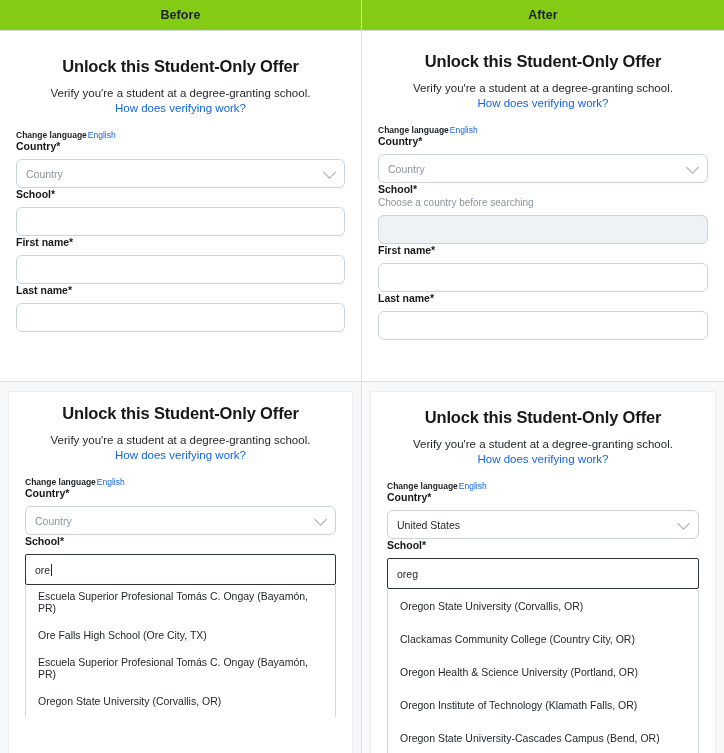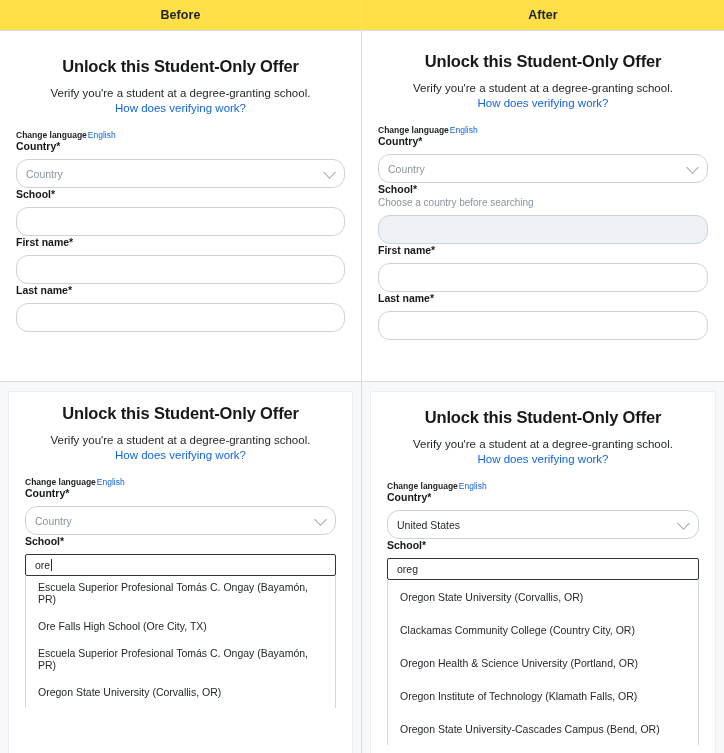--- a/index.html
+++ b/index.html
@@ -13,21 +13,21 @@
   .grid {
     width: 724px; height: 753px;
     display: grid;
     grid-template-columns: 362px 362px;
     grid-template-rows: 31px 350px 372px;
   }
 
   
   .hdr {
     display: flex; align-items: center; justify-content: center;
-    background: #fde047;
+    background: #84cc16;
     border-bottom: 1px solid #d9dee3;
     font-size: 12.5px; font-weight: 700; color: #1f2328;
     letter-spacing: .1px;
   }
   .hdr.left  { border-right: 1px solid #d9dee3; }
 
   
   .cell { position: relative; overflow: hidden; }
   .cell.bl, .cell.br { border-top: 1px solid #d9dee3; }
   .cell.left { border-right: 1px solid #d9dee3; }
@@ -64,33 +64,33 @@
   .lang .lv { color: #1565e0; font-weight: 400; margin-left: 1px; }
 
   .fgroup { }
   .flabel { font-size: 10.5px; font-weight: 700; color: #16181a; display:block; }
   .fhint  { font-size: 10px; color: #8b949e; margin-top: 2px; display: block; }
 
   .fctl {
     margin-top: 7px;
     height: 29px;
     border: 1px solid #cbd3da;
-    border-radius: 12px;
+    border-radius: 6px;
     background: #ffffff;
     display: flex; align-items: center;
     padding: 0 9px;
     font-size: 10.5px;
     position: relative;
   }
   .fctl.ph { color: #8b949e; }
   .fctl.val { color: #24292e; }
   .fctl.disabled { background: #eef1f5; border-color: #cbd3da; }
   .fctl.empty { }
   .fctl.search-active {
-    border: 1px solid #30363d; border-radius: 2px; height: 22px;
+    border: 1px solid #30363d; border-radius: 2px; height: 31px;
   }
   .fctl.search-active .typed { color: #24292e; }
   .caret {
     display:inline-block; width:1px; height:12px; background:#24292e;
     margin-left:1px; vertical-align:-2px;
   }
 
   .chev {
     position: absolute; right: 10px; top: 50%;
     width: 9px; height: 9px; margin-top: -6px;

